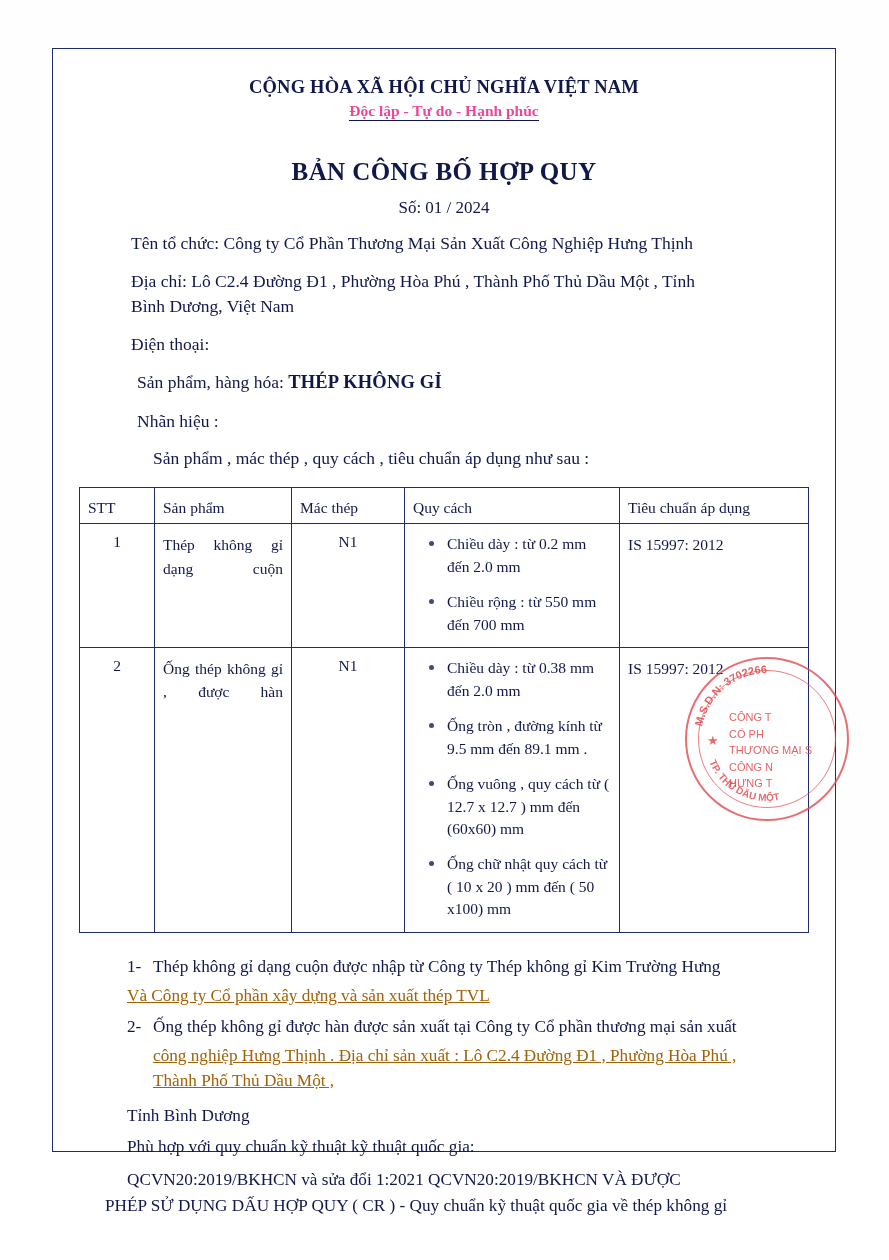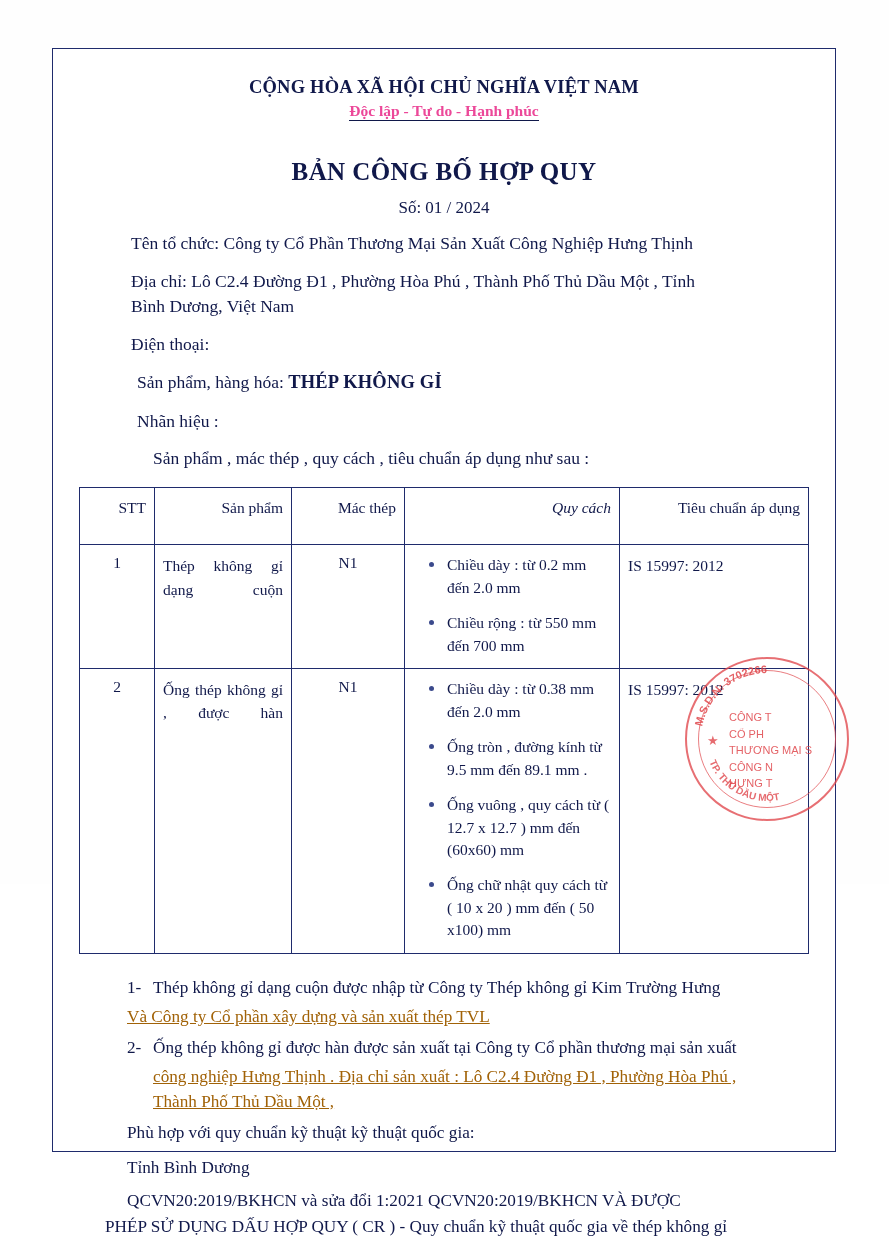--- a/index.html
+++ b/index.html
@@ -98,28 +98,28 @@
     color: #10184a;
     table-layout: fixed;
   }
   table.spec th, table.spec td {
     border: 1px solid #1f2b6c;
     vertical-align: top;
     padding: 9px 8px;
     font-weight: normal;
   }
   table.spec th {
-    text-align: right;
+    text-align: left;
     padding-top: 11px;
-    padding-bottom: 27px;
+    padding-bottom: 6px;
   }
   .col-stt { width: 58px; text-align: center; }
   .col-prod { width: 120px; }
   .col-grade { width: 96px; text-align: center; }
-  .col-spec { width: auto; font-style: italic; }
+  .col-spec { width: auto; }
   .col-std { width: 172px; }
   td.center { text-align: center; }
   .cell-just {
     text-align: justify;
     text-align-last: justify;
     line-height: 1.5;
   }
   .cell-plain { line-height: 1.5; }
   ul.speclist {
     margin: 0;
@@ -305,22 +305,22 @@
         <div class="note-cont">Và Công ty Cổ phần xây dựng và sản xuất thép TVL</div>
 
         <div class="note-row" style="margin-top:6px;">
           <div class="note-num">2-</div>
           <div class="note-text">Ống thép không gỉ được hàn được sản xuất tại Công ty Cổ phần thương mại sản xuất</div>
         </div>
         <div class="note-cont deep">công nghiệp Hưng Thịnh . Địa chỉ sản xuất : Lô C2.4 Đường Đ1 , Phường Hòa Phú ,</div>
         <div class="note-cont deep">Thành Phố Thủ Dầu Một ,</div>
       </div>
 
+      <div class="tail-line">Tỉnh Bình Dương</div>
       <div class="tail-line" style="margin-top:6px;">Phù hợp với quy chuẩn kỹ thuật kỹ thuật quốc gia:</div>
-      <div class="tail-line">Tỉnh Bình Dương</div>
 
       <div class="final-para">
         <span class="first">QCVN20:2019/BKHCN và sửa đổi 1:2021  QCVN20:2019/BKHCN VÀ ĐƯỢC</span>
         <span>PHÉP SỬ DỤNG DẤU HỢP QUY ( CR ) -  Quy chuẩn kỹ thuật quốc gia về thép không gỉ</span>
       </div>
 
       <div class="stamp">
         <div class="stamp-outer"></div>
         <div class="stamp-inner"></div>
         <svg width="168" height="168" viewBox="0 0 168 168">

